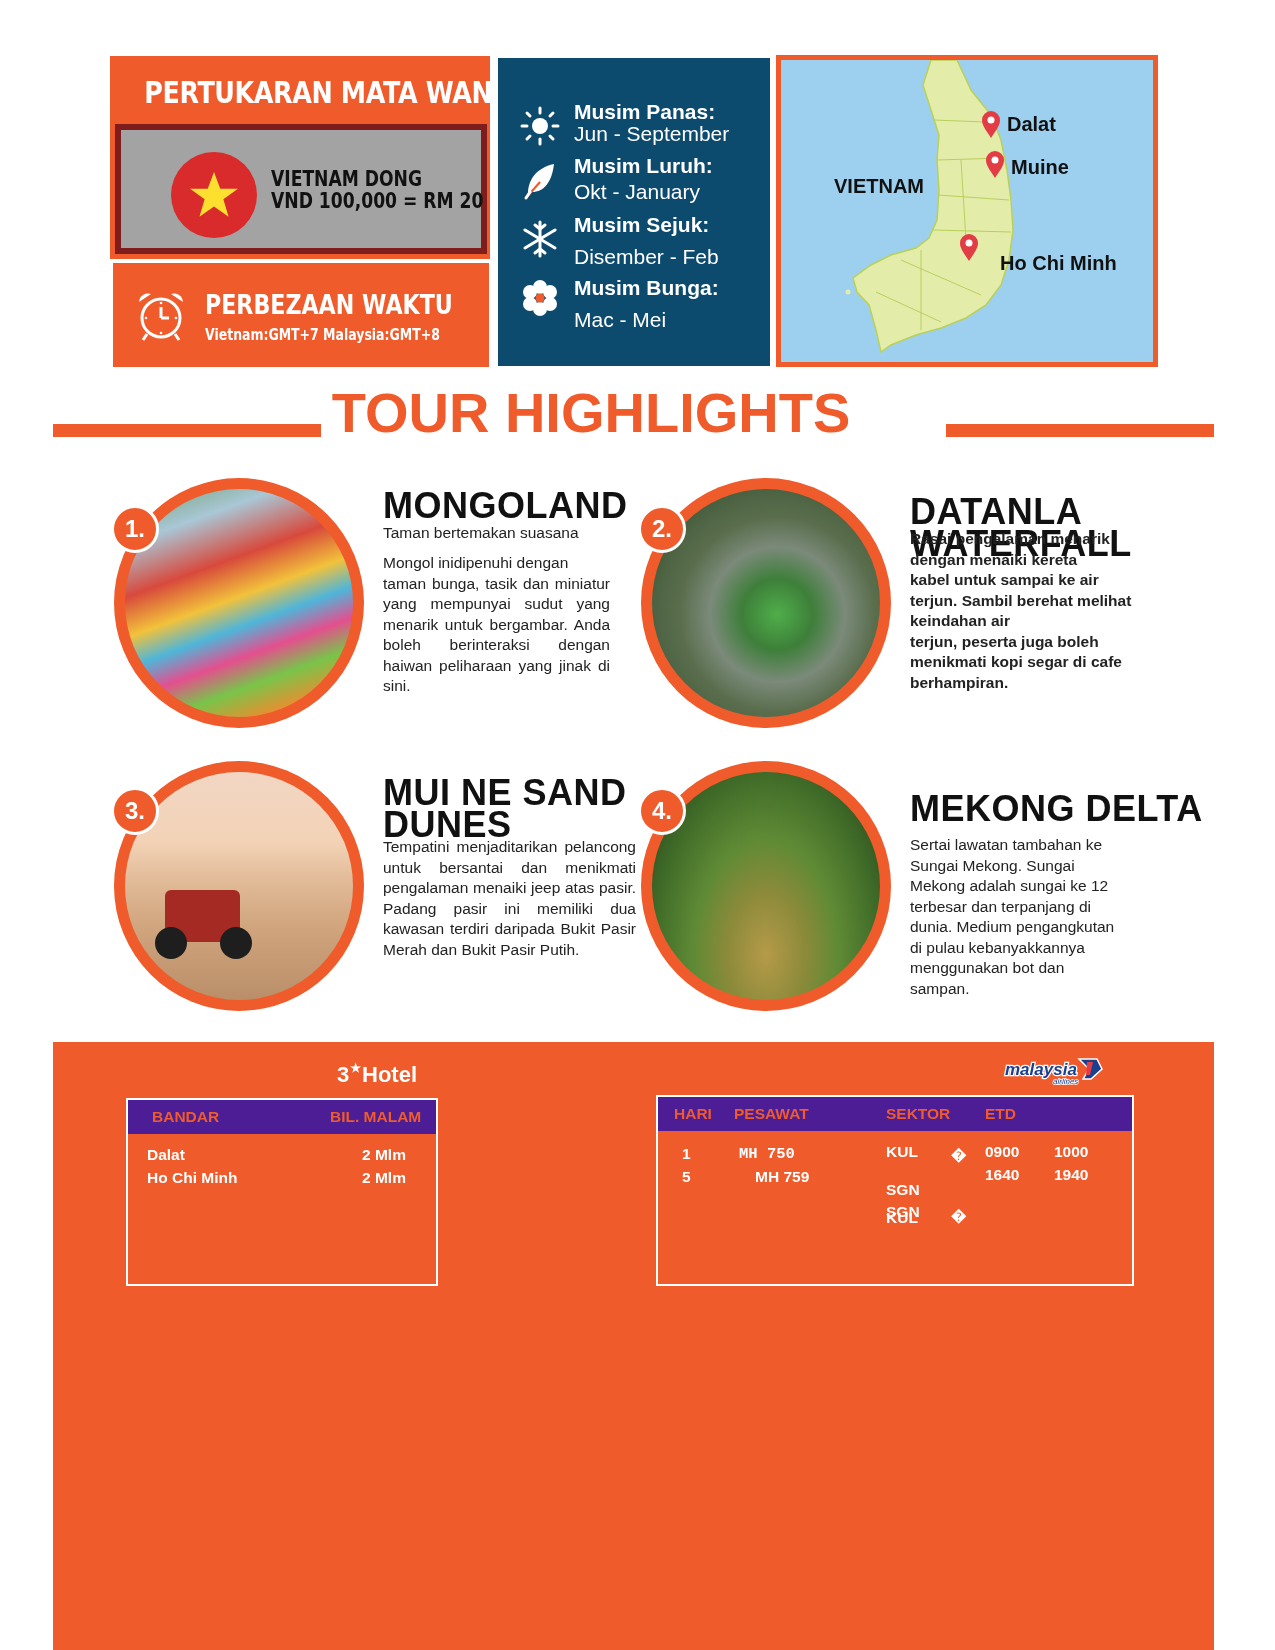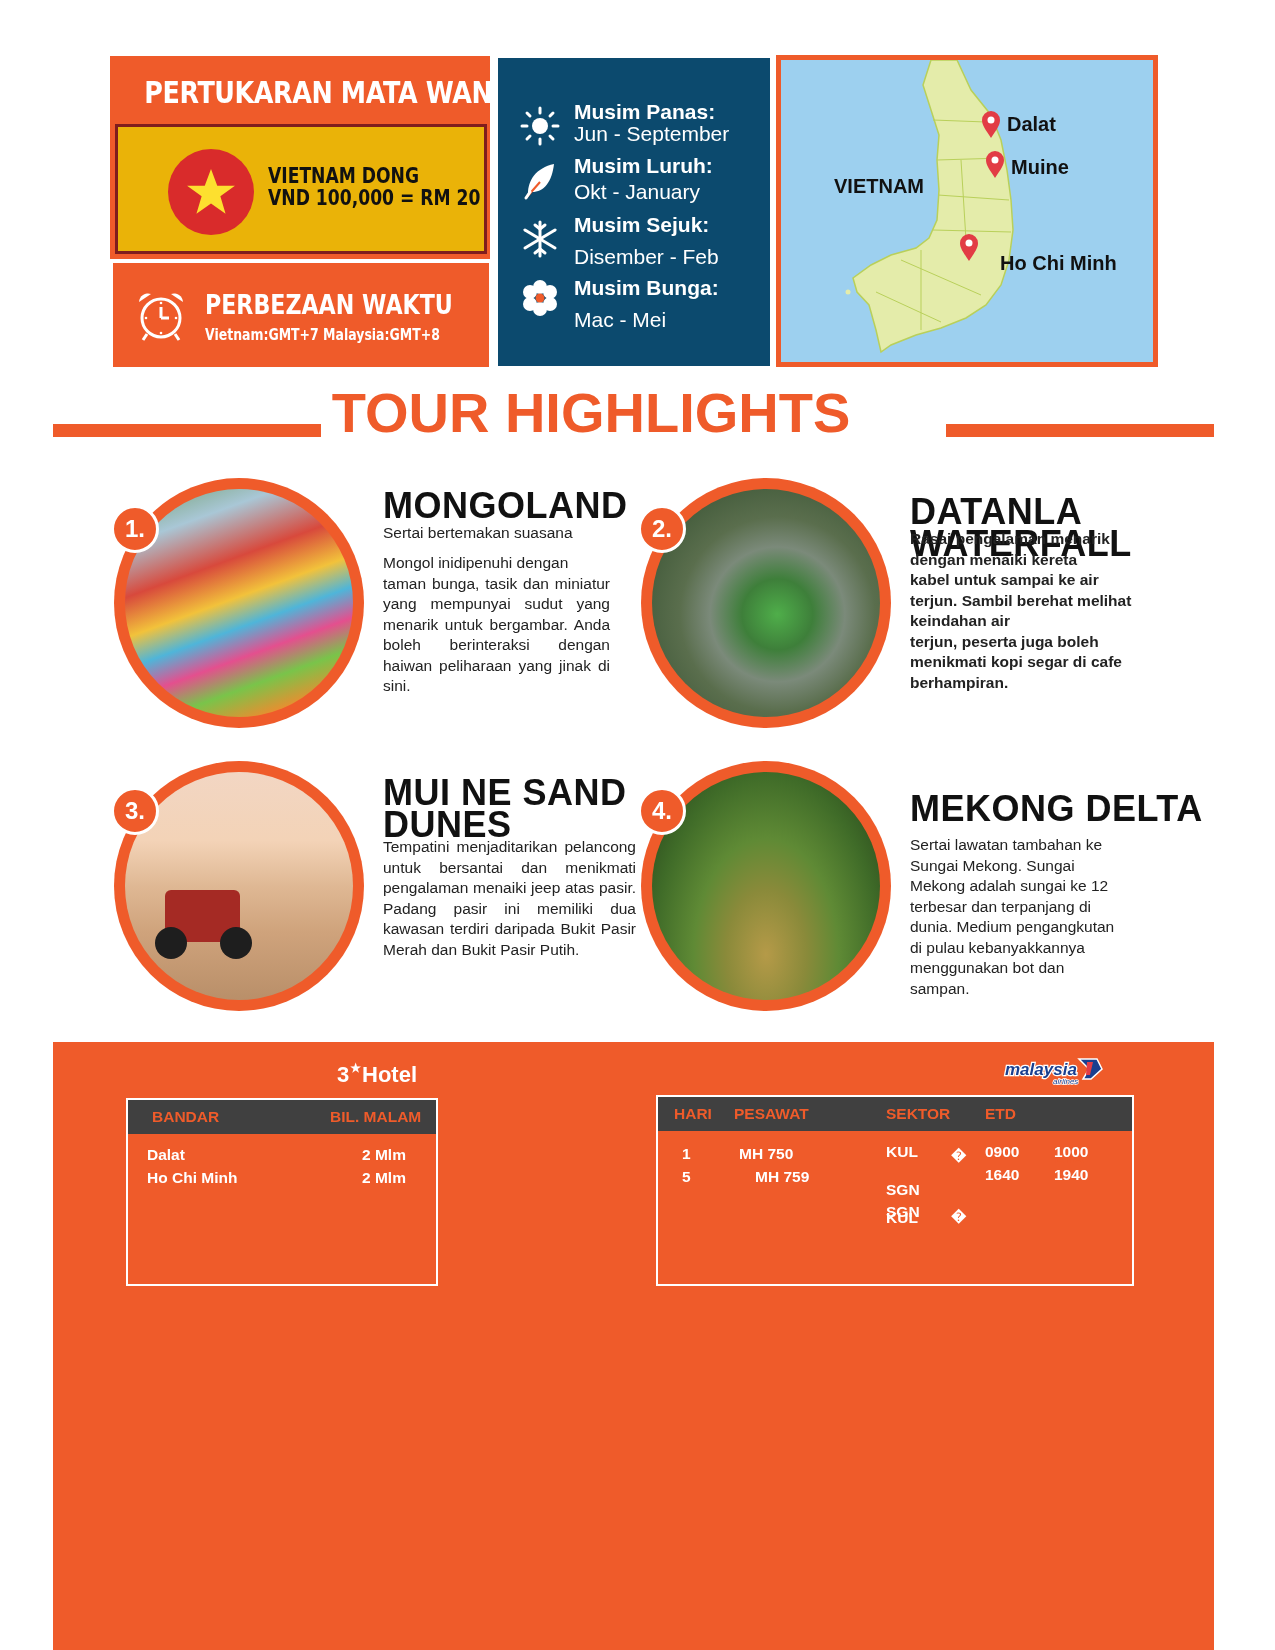--- a/index.html
+++ b/index.html
@@ -3,21 +3,21 @@
   <meta charset="utf-8">
   <style>
     * { box-sizing: border-box; margin: 0; padding: 0; }
     html, body { width: 1275px; height: 1650px; background: #ffffff; overflow: hidden; }
     body { position: relative; font-family: "Liberation Sans", sans-serif; color: #111; }
     .abs { position: absolute; }
 
     
     #currency { left: 110px; top: 56px; width: 380px; height: 203px; background: #ef5b2a; }
     #currency .title { position: absolute; left: 0; right: 0; top: 18px; text-align: center; color: #fff; font-weight: 700; font-size: 31px; letter-spacing: -0.5px; transform: scaleX(0.82); font-family: "DejaVu Sans", sans-serif; white-space: nowrap; }
-    #currency .inner { position: absolute; left: 5px; top: 68px; width: 372px; height: 130px; background: #eab308; border: 3px solid #7f1d1d; }
+    #currency .inner { position: absolute; left: 5px; top: 68px; width: 372px; height: 130px; background: #a3a3a3; border: 6px solid #7f1d1d; }
     #flag { position: absolute; left: 50px; top: 22px; width: 86px; height: 86px; border-radius: 50%; background: #d92b2b; display: flex; align-items: center; justify-content: center; }
     #flag svg { width: 52px; height: 52px; }
     #currency .cname { position: absolute; left: 150px; top: 38px; font-size: 22px; font-weight: 700; line-height: 22px; transform: scaleX(0.78); transform-origin: left top; white-space: nowrap; font-family: "DejaVu Sans", sans-serif; }
 
     
     #timediff { left: 113px; top: 263px; width: 376px; height: 104px; background: #ef5b2a; }
     #clock { position: absolute; left: 20px; top: 25px; width: 56px; height: 56px; }
     #timediff .t1 { position: absolute; left: 92px; top: 26px; color: #fff; font-weight: 700; font-size: 27px; transform: scaleX(0.82); transform-origin: left top; white-space: nowrap; font-family: "DejaVu Sans", sans-serif; }
     #timediff .t2 { position: absolute; left: 92px; top: 62px; color: #fff; font-weight: 700; font-size: 16px; transform: scaleX(0.78); transform-origin: left top; white-space: nowrap; font-family: "DejaVu Sans", sans-serif; }
 
@@ -45,21 +45,21 @@
     .hl-title { position: absolute; font-weight: 700; font-size: 36px; line-height: 32px; color: #111; white-space: nowrap; letter-spacing: 0.5px; }
     .hl-sub { position: absolute; font-size: 15.5px; color: #222; white-space: nowrap; }
     .hl-body { position: absolute; font-size: 15.5px; line-height: 20.5px; color: #222; }
     .justify { text-align: justify; text-align-last: left; }
 
     
     #bottom { left: 53px; top: 1042px; width: 1161px; height: 608px; background: #ef5b2a; }
     #hotel-title { position: absolute; left: 284px; top: 19px; color: #fff; font-weight: 700; font-size: 22px; white-space: nowrap; }
     #hotel-title .star { font-size: 12px; vertical-align: 10px; margin: 0 1px; }
     #hotel-table { position: absolute; left: 73px; top: 56px; width: 312px; height: 188px; border: 2px solid #fff; }
-    .th-row { position: absolute; left: 0; right: 0; top: 0; height: 34px; background: #404040; }
+    .th-row { position: absolute; left: 0; right: 0; top: 0; height: 34px; background: #4c1d95; }
     .th-cell { position: absolute; top: 8px; color: #ef5b2a; font-weight: 700; font-size: 15.5px; white-space: nowrap; }
     .td { position: absolute; color: #fff; font-weight: 700; font-size: 15.5px; white-space: nowrap; }
     #flight-table { position: absolute; left: 603px; top: 53px; width: 478px; height: 191px; border: 2px solid #fff; }
     #mas-logo { position: absolute; left: 950px; top: 11px; width: 100px; height: 36px; }
   </style>
 </head>
 <body>
 
 <div id="currency" class="abs">
   <div class="title">PERTUKARAN MATA WANG</div>
@@ -186,21 +186,21 @@
 
 <div id="th-left" class="abs"></div>
 <div id="th-title" class="abs">TOUR HIGHLIGHTS</div>
 <div id="th-right" class="abs"></div>
 
 <div class="hl-circle" style="left:114px; top:478px;">
   <div class="hl-photo" style="background: linear-gradient(160deg, #6f9d6a 0%, #a9c7d6 18%, #d8493c 35%, #f2c23b 48%, #4fb5d9 58%, #e44f8e 68%, #79c44a 78%, #f08b2e 90%);"></div>
 </div>
 <div class="hl-num" style="left:111px; top:505px;">1.</div>
 <div class="hl-title" style="left:383px; top:490px;">MONGOLAND</div>
-<div class="hl-sub" style="left:383px; top:524px;">Sertai bertemakan suasana</div>
+<div class="hl-sub" style="left:383px; top:524px;">Taman bertemakan suasana</div>
 <div class="hl-body" style="left:383px; top:553px; width:227px;">
   <div>Mongol inidipenuhi dengan</div>
   <div class="justify">taman bunga, tasik dan miniatur yang mempunyai sudut yang menarik untuk bergambar. Anda boleh berinteraksi dengan haiwan peliharaan yang jinak di sini.</div>
 </div>
 
 <div class="hl-circle" style="left:641px; top:478px;">
   <div class="hl-photo" style="background: radial-gradient(circle at 55% 55%, #4fae4a 0%, #3e7f3a 20%, #7b8a7a 38%, #5a6e4d 55%, #2f4b2c 100%);"></div>
 </div>
 <div class="hl-num" style="left:638px; top:505px;">2.</div>
 <div class="hl-title" style="left:910px; top:496px;">
@@ -273,21 +273,21 @@
 
   <div id="flight-table">
     <div class="th-row">
       <div class="th-cell" style="left:16px;">HARI</div>
       <div class="th-cell" style="left:76px;">PESAWAT</div>
       <div class="th-cell" style="left:228px;">SEKTOR</div>
       <div class="th-cell" style="left:327px;">ETD</div>
       <div class="th-cell" style="left:396px;margin-top:44px;">ETA</div>
     </div>
     <div class="td" style="left:24px; top:48px;">1</div>
-    <div class="td" style="left:81px; top:48px;">MH 750</div>
+    <div class="td" style="left:81px; top:48px;font-family:Liberation Mono, monospace;">MH 750</div>
     <div class="td" style="left:228px; top:46px;">KUL</div>
     <div class="td" style="left:293px; top:46px;">�</div>
     <div class="td" style="left:327px; top:46px;">0900</div>
     <div class="td" style="left:396px; top:46px;">1000</div>
 
     <div class="td" style="left:24px; top:71px;">5</div>
     <div class="td" style="left:81px; top:71px;margin-left:16px;">MH 759</div>
     <div class="td" style="left:327px; top:69px;">1640</div>
     <div class="td" style="left:396px; top:69px;">1940</div>
 

